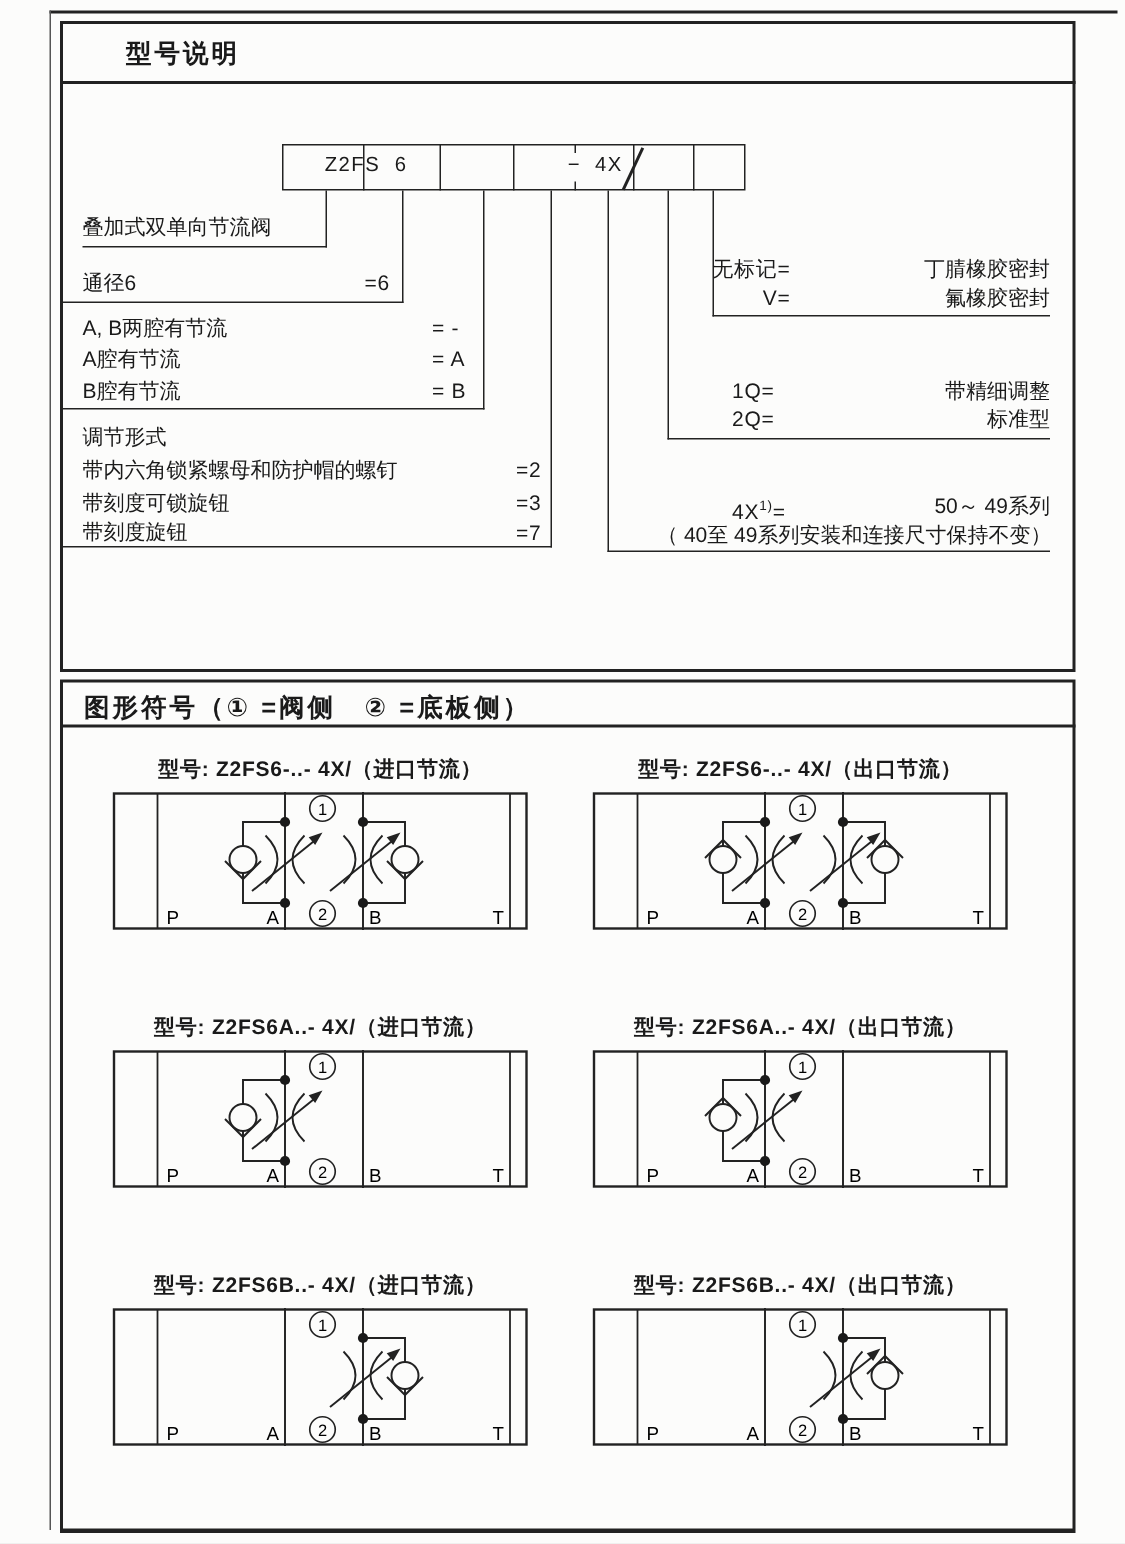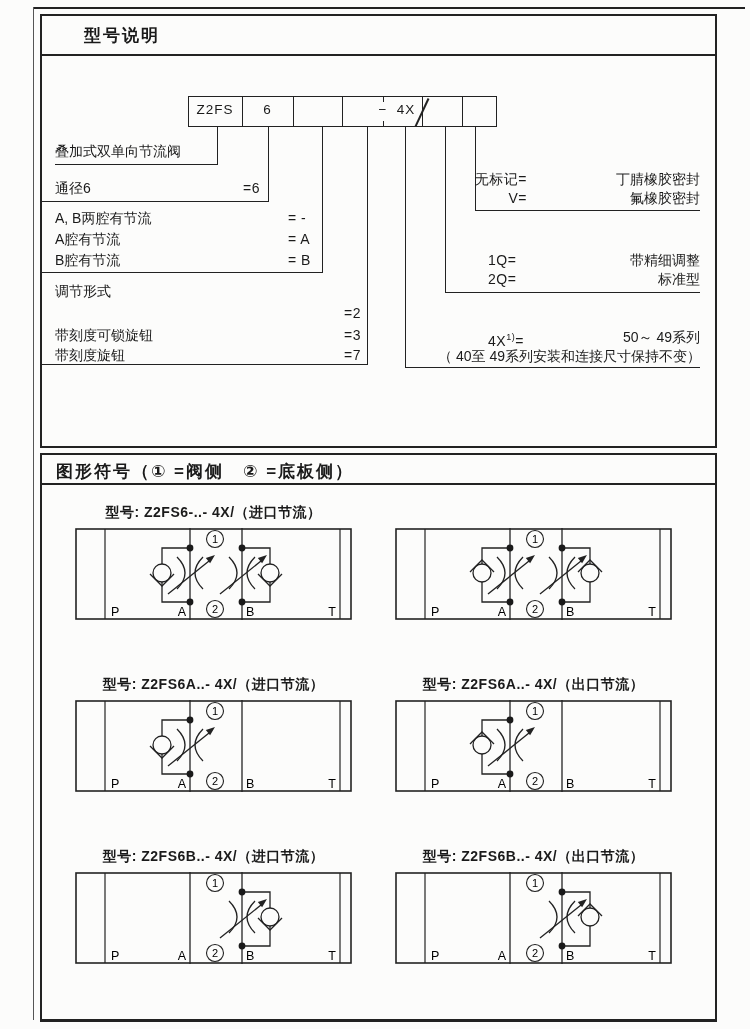--- a/index.html
+++ b/index.html
@@ -31,21 +31,21 @@
   <div class="ln" style="left:40px;top:54px;width:677px;height:2px;"></div>
 
   <div class="abs" style="left:188px;top:96px;width:309px;height:31px;border:1.6px solid #222;box-sizing:border-box;"></div>
   <div class="ln" style="left:242px;top:96px;width:1.3px;height:31px;"></div>
   <div class="ln" style="left:293px;top:96px;width:1.3px;height:31px;"></div>
   <div class="ln" style="left:342px;top:96px;width:1.3px;height:31px;"></div>
   <div class="ln" style="left:422px;top:96px;width:1.3px;height:31px;"></div>
   <div class="ln" style="left:462px;top:96px;width:1.3px;height:31px;"></div>
   <div class="ln" style="left:383px;top:96px;width:1.3px;height:6px;"></div>
   <div class="ln" style="left:383px;top:121px;width:1.3px;height:6px;"></div>
-  <div class="boxcell code" style="left:188px;width:54px;">Z2FS</div>
+  <div class="boxcell code" style="left:188px;width:54px;padding-left:20px;">Z2FS</div>
   <div class="boxcell code" style="left:242px;width:51px;">6</div>
   <div class="boxcell code" style="left:370px;width:26px;">−</div>
   <div class="boxcell code" style="left:392px;width:28px;">4X</div>
   <div class="ln" style="left:421px;top:97px;width:1.6px;height:31px;transform:rotate(25deg);"></div>
 
   <div class="ln" style="left:217px;top:127px;width:1.2px;height:38px;"></div>
   <div class="ln" style="left:268px;top:127px;width:1.2px;height:75px;"></div>
   <div class="ln" style="left:322px;top:127px;width:1.2px;height:146px;"></div>
   <div class="ln" style="left:367px;top:127px;width:1.2px;height:238px;"></div>
   <div class="ln" style="left:405px;top:127px;width:1.2px;height:241px;"></div>
@@ -65,20 +65,21 @@
   <div class="txt code" style="left:243px;top:180px;width:24px;">=6</div>
 
   <div class="txt" style="left:55px;top:210px;">A, B两腔有节流</div>
   <div class="txt code" style="left:288px;top:210px;">= -</div>
   <div class="txt" style="left:55px;top:231px;">A腔有节流</div>
   <div class="txt code" style="left:288px;top:231px;">= A</div>
   <div class="txt" style="left:55px;top:252px;">B腔有节流</div>
   <div class="txt code" style="left:288px;top:252px;">= B</div>
 
   <div class="txt" style="left:55px;top:283px;">调节形式</div>
+  <div class="txt" style="left:55px;top:305px;">带内六角锁紧螺母和防护帽的螺钉</div>
   <div class="txt code" style="left:344px;top:305px;">=2</div>
   <div class="txt" style="left:55px;top:327px;">带刻度可锁旋钮</div>
   <div class="txt code" style="left:344px;top:327px;">=3</div>
   <div class="txt" style="left:55px;top:347px;font-family:Liberation Serif, serif;">带刻度旋钮</div>
   <div class="txt code" style="left:344px;top:347px;">=7</div>
 
   <div class="txt code right-align" style="left:457px;top:171px;width:70px;">无标记=</div>
   <div class="txt right-align" style="left:560px;top:171px;width:140px;">丁腈橡胶密封</div>
   <div class="txt code right-align" style="left:457px;top:190px;width:70px;">V=</div>
   <div class="txt right-align" style="left:560px;top:190px;width:140px;">氟橡胶密封</div>
@@ -142,20 +143,21 @@
         <path d="M13,29 Q-3,45 13,61"></path>
         <line x1="-22" y1="66" x2="19" y2="33"></line>
         <polygon points="25,27 20.1,35.3 15.8,30.1" fill="#222" stroke="none"></polygon>
         <circle cx="0" cy="20" r="3.4" fill="#1a1a1a" stroke="none"></circle>
         <circle cx="0" cy="74" r="3.4" fill="#1a1a1a" stroke="none"></circle>
       </g>
     </defs>
   </svg>
 
   <div class="dtitle" style="left:75px;top:504px;">型号: Z2FS6-..- 4X/（进口节流）</div>
+  <div class="dtitle" style="left:395px;top:504px;">型号: Z2FS6-..- 4X/（出口节流）</div>
 
   <svg style="left:75px;top:528px;" width="277" height="92" viewBox="0 0 277 92">
     <rect x="1" y="1" width="275" height="90" fill="none" stroke="#222" stroke-width="1.6"></rect>
     <line x1="30" y1="1" x2="30" y2="91" stroke="#222" stroke-width="1.2"></line>
     <line x1="265" y1="1" x2="265" y2="91" stroke="#222" stroke-width="1.2"></line>
     <line x1="115" y1="0" x2="115" y2="92" stroke="#222" stroke-width="1.3"></line>
     <line x1="167" y1="0" x2="167" y2="92" stroke="#222" stroke-width="1.3"></line>
     <g transform="translate(115,0)">
         <use href="#asm-in-left"></use>
       </g>

